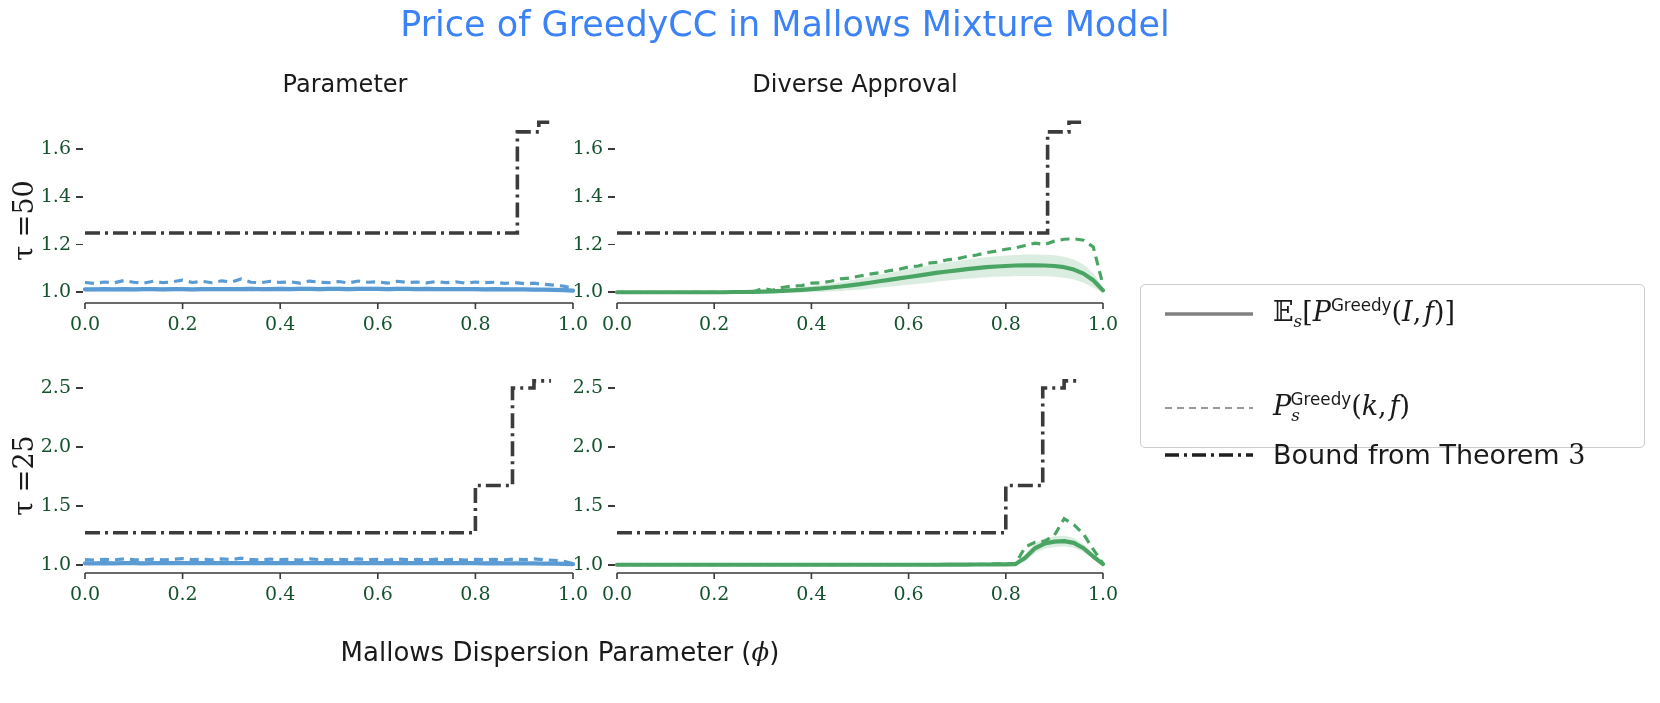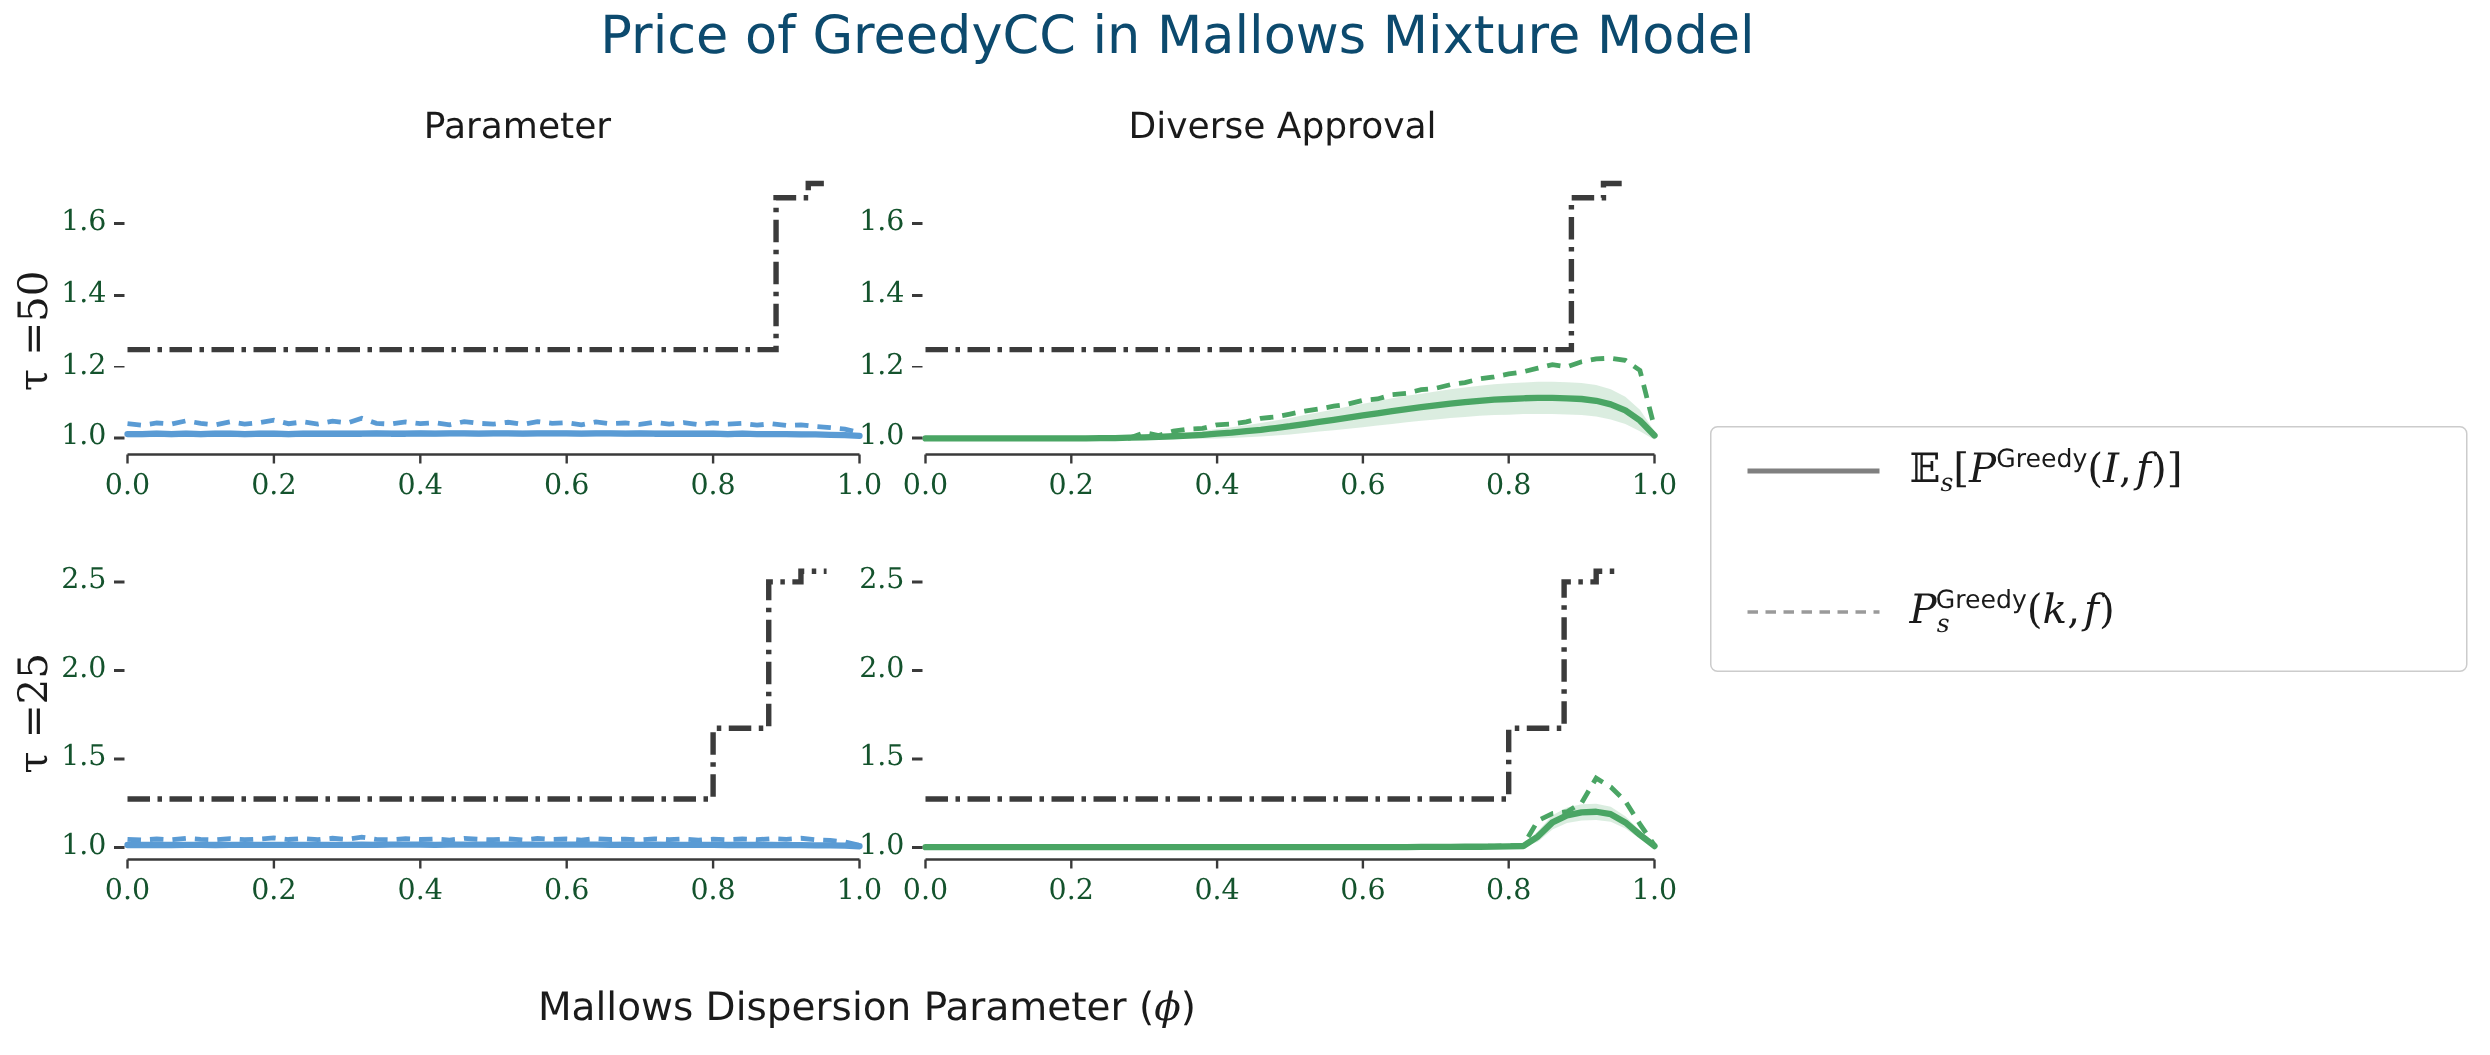--- a/index.html
+++ b/index.html
@@ -5,21 +5,21 @@
   html,body{margin:0;padding:0;}
   body{
     width:1660px;height:703px;background:#ffffff;
     font-family:"DejaVu Sans",sans-serif;
     overflow:hidden;position:relative;
   }
   .fig{position:absolute;inset:0;}
 
   .title{
     position:absolute;left:0;top:4px;width:1570px;text-align:center;
-    font-size:35px;color:#0c4a6e;font-family:"DejaVu Sans",sans-serif;
+    font-size:35px;color:#3b82f6;font-family:"DejaVu Sans",sans-serif;
     font-weight:400;letter-spacing:0px;
   }
   .coltitle{
     position:absolute;font-size:24px;color:#1a1a1a;text-align:center;
     font-family:"DejaVu Sans",sans-serif;
   }
   .rowlabel{
     position:absolute;font-size:27px;color:#1a1a1a;
     font-family:"DejaVu Serif",serif;
     transform-origin:center center;
@@ -188,21 +188,21 @@
         <div style="position: absolute; left: -9px; top: 24.933px; width: 7px; height: 1.8px; background: rgb(58, 58, 58);"></div>
         <div class="xtick" style="left: -30px; top: 220px; width: 60px;">0.0</div>
         <div class="xtick" style="left: 67.2px; top: 220px; width: 60px;">0.2</div>
         <div class="xtick" style="left: 164.4px; top: 220px; width: 60px;">0.4</div>
         <div class="xtick" style="left: 261.6px; top: 220px; width: 60px;">0.6</div>
         <div class="xtick" style="left: 358.8px; top: 220px; width: 60px;">0.8</div>
         <div class="xtick" style="left: 456px; top: 220px; width: 60px;">1.0</div>
       </div>
     </div>
 
-  <div class="xlabel" style="left:318px;top:637px;width:520px;margin-top:20px;">
+  <div class="xlabel" style="left:300px;top:637px;width:520px;">
     <span>Mallows Dispersion Parameter (</span><span class="mathserif">ϕ</span><span>)</span>
   </div>
 
   <div class="legend">
 
     <div class="legrow" style="top:4px;">
       <span class="legsample">
         <svg width="92" height="10" viewBox="0 0 92 10">
           <line x1="2" y1="5" x2="90" y2="5" stroke="#808080" stroke-width="3.4"></line>
         </svg>
@@ -217,15 +217,25 @@
       <span class="legsample">
         <svg width="92" height="10" viewBox="0 0 92 10">
           <line x1="2" y1="5" x2="90" y2="5" stroke="#9a9a9a" stroke-width="2.2" stroke-dasharray="7,5"></line>
         </svg>
       </span>
       <span class="legtext">
         <span class="mathserif">P</span><sub class="mathserif">s</sub><sup class="sansup" style="margin-left:-0.55em;">Greedy</sup><span class="mathup">(</span><span class="mathserif">k</span><span class="mathup">, </span><span class="mathserif">f</span><span class="mathup">)</span>
       </span>
     </div>
 
+    <div class="legrow" style="top:145px;">
+      <span class="legsample">
+        <svg width="92" height="10" viewBox="0 0 92 10">
+          <line x1="2" y1="5" x2="90" y2="5" stroke="#1f1f1f" stroke-width="3.4" stroke-dasharray="14,5,3,5"></line>
+        </svg>
+      </span>
+      <span class="legtext">
+        <span>Bound from Theorem </span><span class="mathup">3</span>
+      </span>
+    </div>
 
   </div>
 </div>
 
 </body></html>

